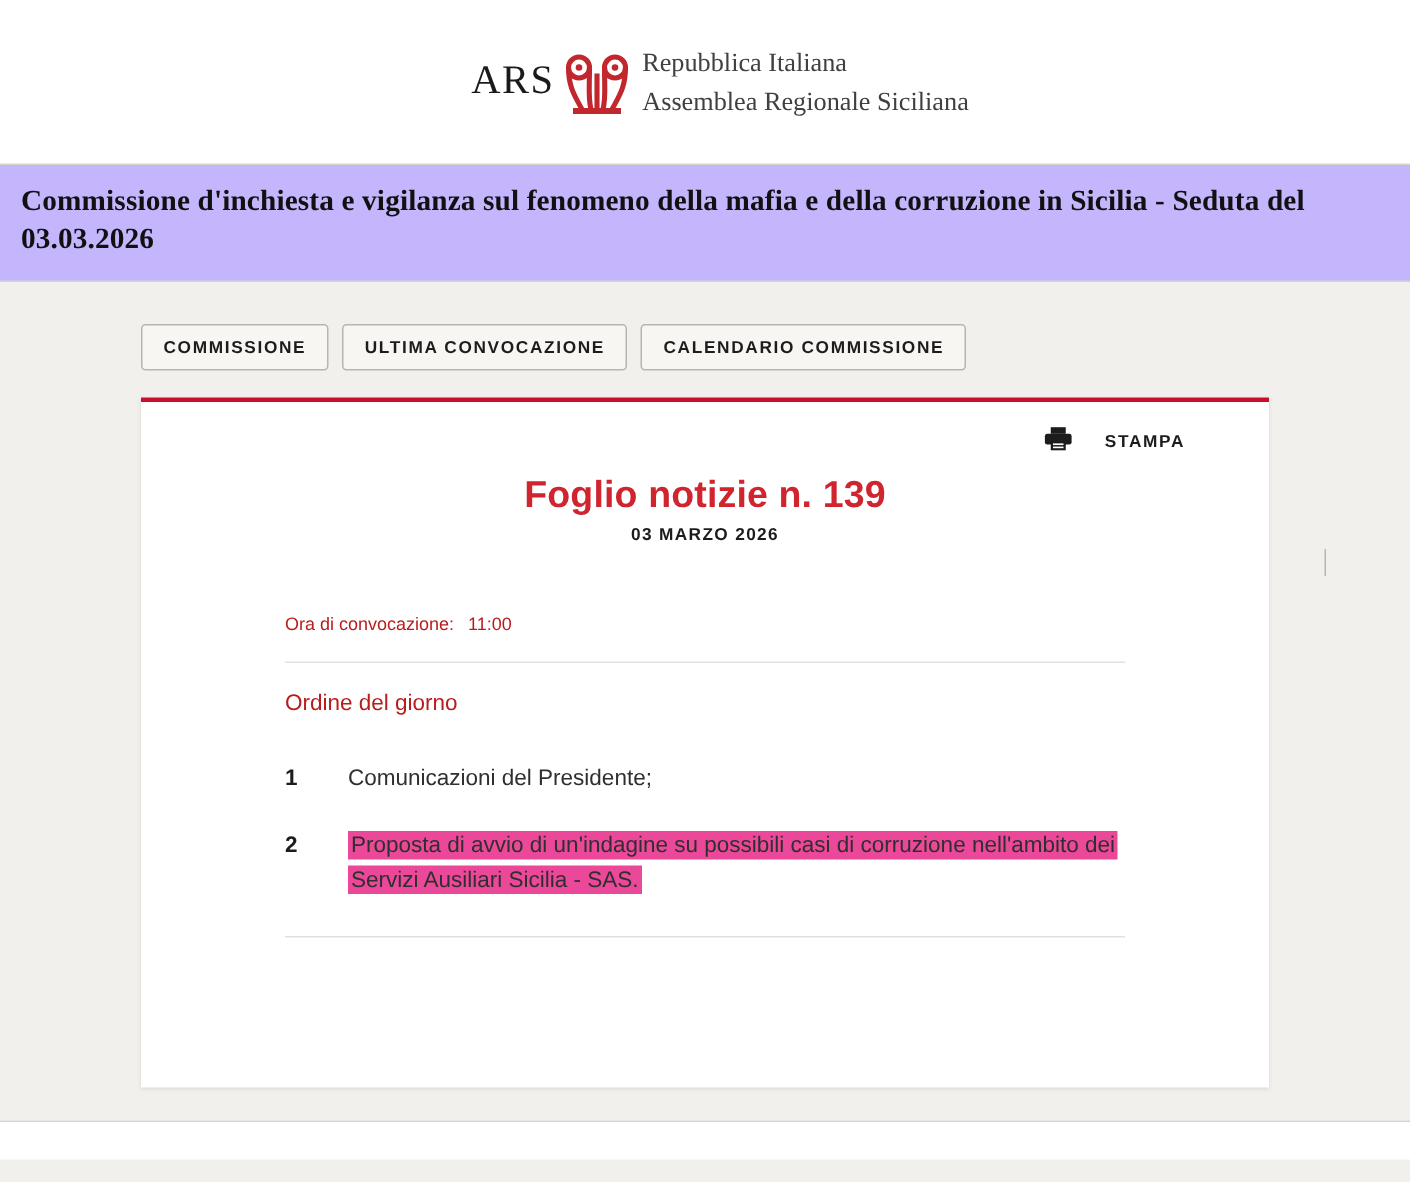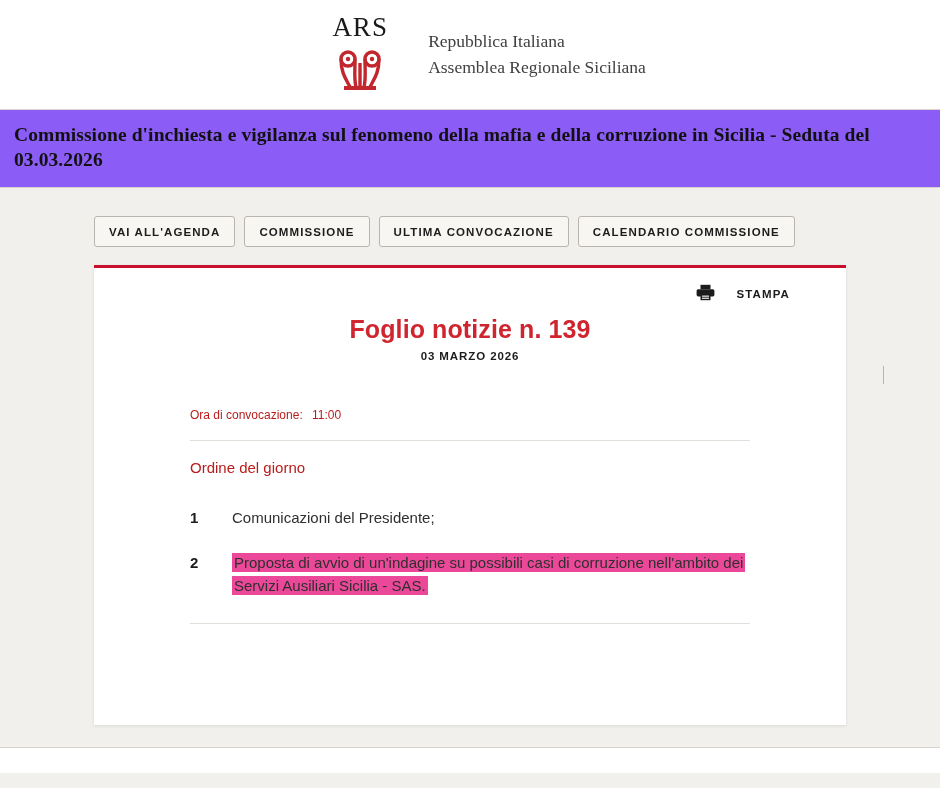--- a/index.html
+++ b/index.html
@@ -22,21 +22,21 @@
     justify-content: center;
     padding-left: 20px;
   }
   .logo-block {
     display: flex;
     align-items: center;
     gap: 22px;
   }
   .logo-mark {
     display: flex;
-    flex-direction: column;
+    flex-direction: row;
     align-items: center;
     width: 92px;
   }
   .logo-ars {
     font-family: "Liberation Serif", serif;
     font-size: 27px;
     letter-spacing: 1px;
     color: #1a1a1a;
     line-height: 1;
     margin-bottom: 2px;
@@ -49,21 +49,21 @@
   .logo-emblem svg { display: block; }
   .logo-text {
     font-family: "Liberation Serif", serif;
     font-size: 17.5px;
     color: #404040;
     line-height: 1.45;
   }
 
   
   .title-band {
-    background: #8b5cf6;
+    background: #c4b5fd;
     padding: 12px 14px 14px 14px;
     border-bottom: 1px solid #d8d4cc;
   }
   .title-band h1 {
     margin: 0;
     font-family: "Liberation Serif", serif;
     font-size: 19.5px;
     font-weight: bold;
     color: #111111;
     line-height: 1.3;
@@ -239,21 +239,20 @@
 </div>
 
 <div class="title-band">
   <h1>Commissione d'inchiesta e vigilanza sul fenomeno della mafia e della corruzione in Sicilia - Seduta del 03.03.2026</h1>
 </div>
 
 <div class="content">
   <div class="inner">
 
     <div class="tabs">
-      <button class="tab">VAI ALL'AGENDA</button>
       <button class="tab">COMMISSIONE</button>
       <button class="tab">ULTIMA CONVOCAZIONE</button>
       <button class="tab">CALENDARIO COMMISSIONE</button>
     </div>
 
     <div class="card">
       <div class="side-tick"></div>
 
       <div class="print-row">
         <span class="print-icon">

